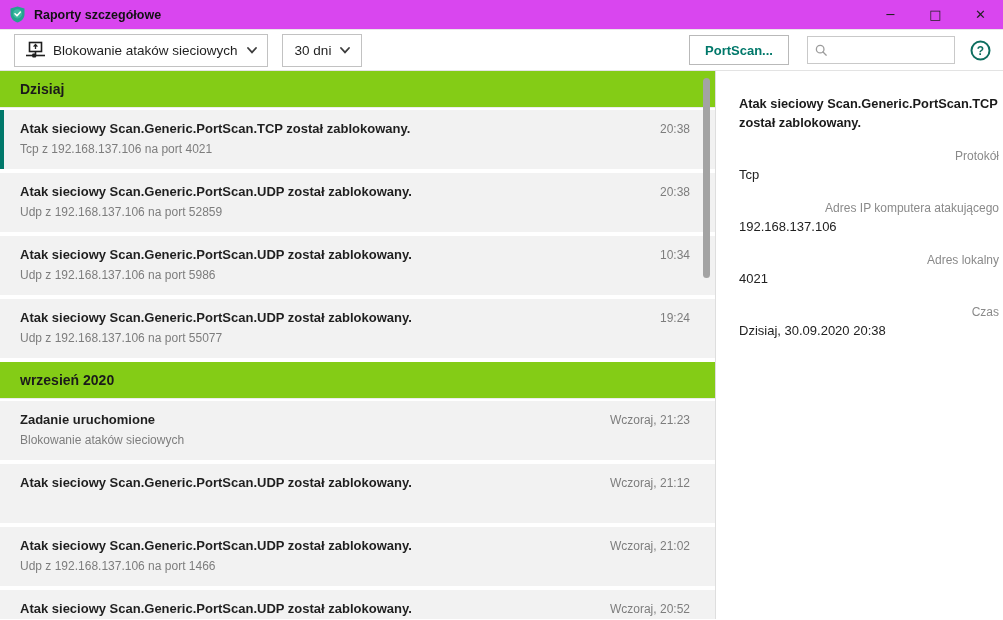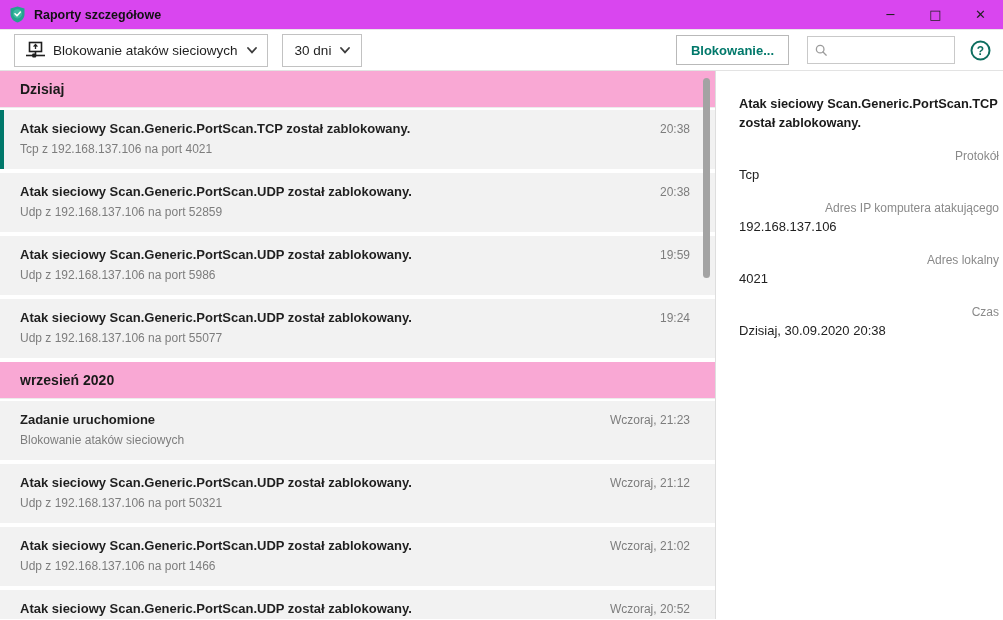--- a/index.html
+++ b/index.html
@@ -92,21 +92,21 @@
     border-right: 1px solid #dedede;
     background: #ffffff;
     overflow: hidden;
     position: relative;
   }
   .lheader {
     height: 37px;
     display: flex; align-items: center;
     padding-left: 20px;
     border-bottom: 1px solid #ececec;
-    background: #f9a8d4;
+    background: #84cc16;
     margin-bottom: 2px;
     font-size: 14px; font-weight: 700; color: #1a1a1a;
   }
   .row {
     position: relative;
     height: 59px;
     background: #f2f2f2;
     margin-bottom: 4px;
     padding: 11px 95px 0 20px;
   }
@@ -180,21 +180,21 @@
     </svg>
   </div>
 
   <div class="select-box period-box">
     <span class="sel-label">30 dni</span>
     <svg class="chev" viewBox="0 0 10 7">
       <path d="M1 1 L5 5.4 L9 1" stroke="#3c3c3c" stroke-width="1.8" fill="none" stroke-linecap="round"></path>
     </svg>
   </div>
 
-  <button class="export-btn">Blokowanie...</button>
+  <button class="export-btn">PortScan...</button>
 
   <div class="search-box">
     <svg width="14" height="14" viewBox="0 0 14 14">
       <circle cx="6" cy="6" r="4.4" fill="none" stroke="#9b9b9b" stroke-width="1.5"></circle>
       <path d="M9.3 9.3 L13 13" stroke="#9b9b9b" stroke-width="1.5" stroke-linecap="round"></path>
     </svg>
     <input type="text" placeholder="" style="">
   </div>
 
   <svg class="help-btn" viewBox="0 0 21 21">
@@ -219,42 +219,41 @@
 
     <div class="row">
       <div class="rtitle">Atak sieciowy Scan.Generic.PortScan.UDP został zablokowany.</div>
       <div class="rsub">Udp z 192.168.137.106 na port 52859</div>
       <div class="rtime">20:38</div>
     </div>
 
     <div class="row">
       <div class="rtitle">Atak sieciowy Scan.Generic.PortScan.UDP został zablokowany.</div>
       <div class="rsub">Udp z 192.168.137.106 na port 5986</div>
-      <div class="rtime">19:59</div>
+      <div class="rtime">10:34</div>
     </div>
 
     <div class="row">
       <div class="rtitle">Atak sieciowy Scan.Generic.PortScan.UDP został zablokowany.</div>
       <div class="rsub">Udp z 192.168.137.106 na port 55077</div>
       <div class="rtime">19:24</div>
     </div>
 
     <div class="lheader">
       <span>wrzesień 2020</span>
     </div>
 
     <div class="row">
       <div class="rtitle">Zadanie uruchomione</div>
       <div class="rsub">Blokowanie ataków sieciowych</div>
       <div class="rtime">Wczoraj, 21:23</div>
     </div>
 
     <div class="row">
       <div class="rtitle">Atak sieciowy Scan.Generic.PortScan.UDP został zablokowany.</div>
-      <div class="rsub">Udp z 192.168.137.106 na port 50321</div>
       <div class="rtime">Wczoraj, 21:12</div>
     </div>
 
     <div class="row">
       <div class="rtitle">Atak sieciowy Scan.Generic.PortScan.UDP został zablokowany.</div>
       <div class="rsub">Udp z 192.168.137.106 na port 1466</div>
       <div class="rtime">Wczoraj, 21:02</div>
     </div>
 
     <div class="row">

